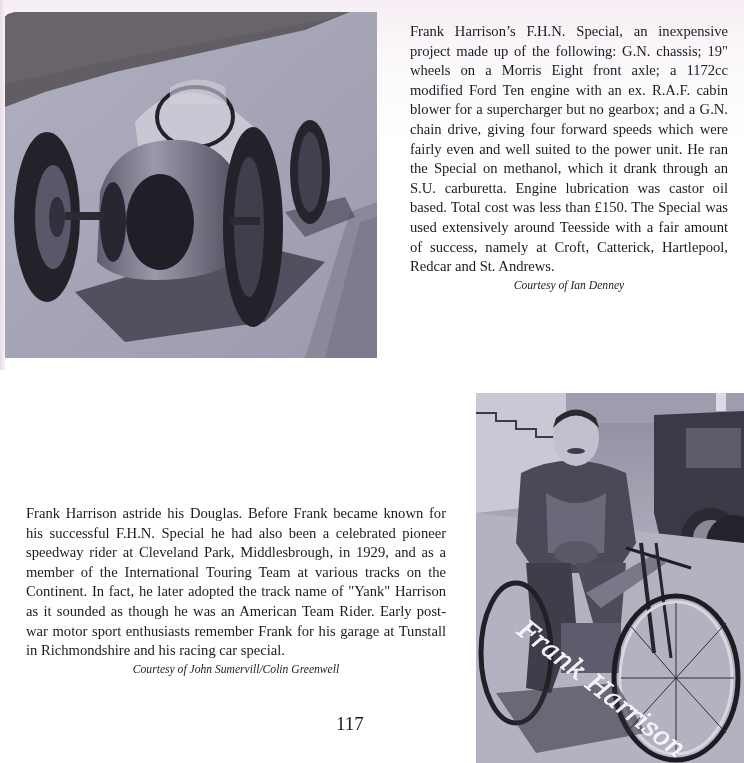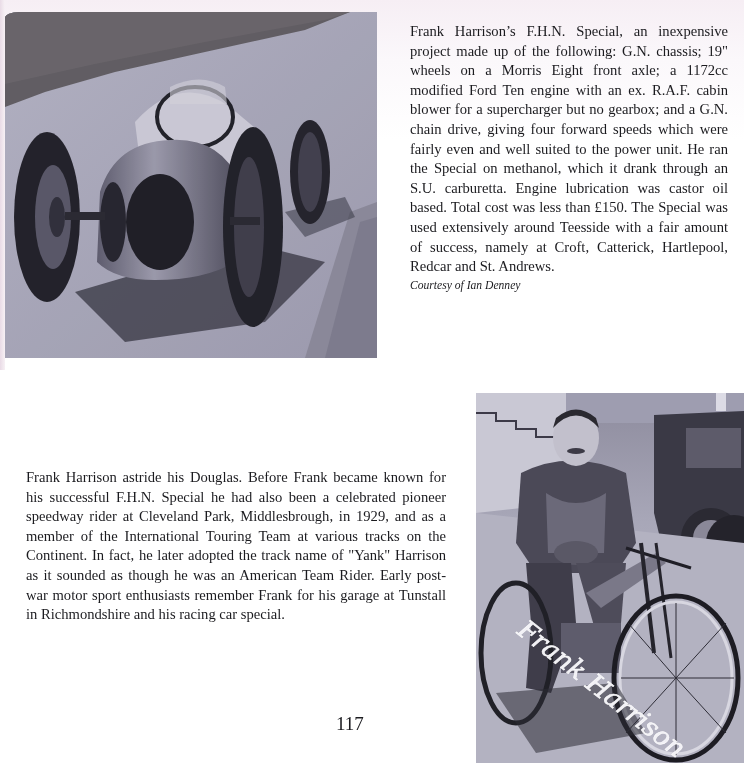--- a/index.html
+++ b/index.html
@@ -50,30 +50,30 @@
       line-height: 19.6px;
       text-align: justify;
       letter-spacing: 0;
     }
     .caption p { margin: 0; }
     .caption-top {
       left: 410px; top: 22px;
       width: 318px;
     }
     .caption-bottom {
-      left: 26px; top: 468px;
+      left: 26px; top: 504px;
       width: 420px;
       font-size: 14.6px;
       line-height: 19.6px;
     }
     .credit {
       font-style: italic;
       font-size: 11.6px;
       line-height: 15px;
-      text-align: left;
+      text-align: center;
       margin-top: 1px;
       display: block;
     }
     .page-number {
       position: absolute;
       left: 336px; top: 713px;
       font-size: 19px;
       width: 40px;
     }
   </style>
@@ -135,20 +135,21 @@
   </svg>
 </div>
 
 <div class="caption caption-top">
   <p>Frank Harrison’s F.H.N. Special, an inexpensive project made up of the following: G.N. chassis; 19" wheels on a Morris Eight front axle; a 1172cc modified Ford Ten engine with an ex. R.A.F. cabin blower for a supercharger but no gearbox;  and a G.N. chain drive, giving four forward speeds which were fairly even and well suited to the power unit.  He ran the Special on methanol, which it drank through an S.U. carburetta.  Engine lubrication was castor oil based.  Total cost was less than £150.  The Special was used extensively around Teesside with a fair amount of success, namely at Croft, Catterick, Hartlepool, Redcar and St. Andrews.</p>
   <span class="credit">Courtesy of Ian Denney</span>
 </div>
 
 <div class="caption caption-bottom">
   <p>Frank Harrison astride his Douglas.  Before Frank became known for his successful F.H.N. Special he had also been a celebrated pioneer speedway rider at Cleveland Park, Middlesbrough, in 1929, and as a member of the International Touring Team at various tracks on the Continent. In fact, he later adopted the track name of "Yank" Harrison as it sounded as though he was an American Team Rider. Early post-war motor sport enthusiasts remember Frank for his garage at Tunstall in Richmondshire and his racing car special.</p>
+  <span class="credit">Courtesy of John Sumervill/Colin Greenwell</span>
 </div>
 
 <div class="photo-moto">
   <svg viewBox="0 0 268 370" preserveAspectRatio="none">
     <defs>
       <linearGradient id="bgG" x1="0" y1="0" x2="0" y2="1">
         <stop offset="0" stop-color="#8d8b9d"></stop>
         <stop offset="0.35" stop-color="#a8a7b8"></stop>
         <stop offset="1" stop-color="#c4c3d0"></stop>
       </linearGradient>

